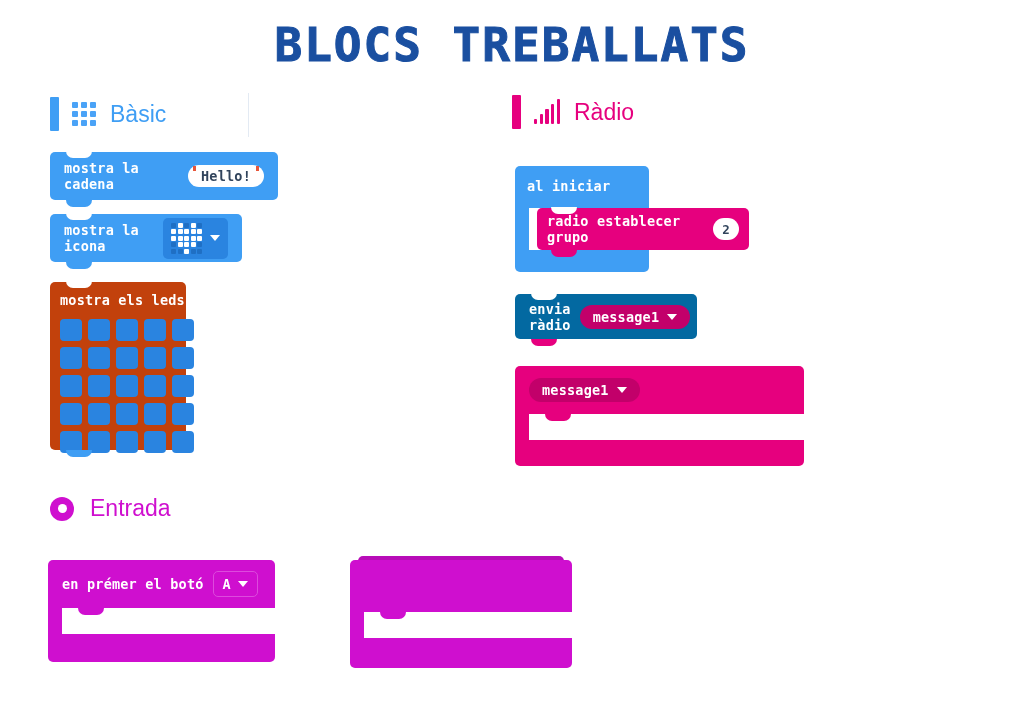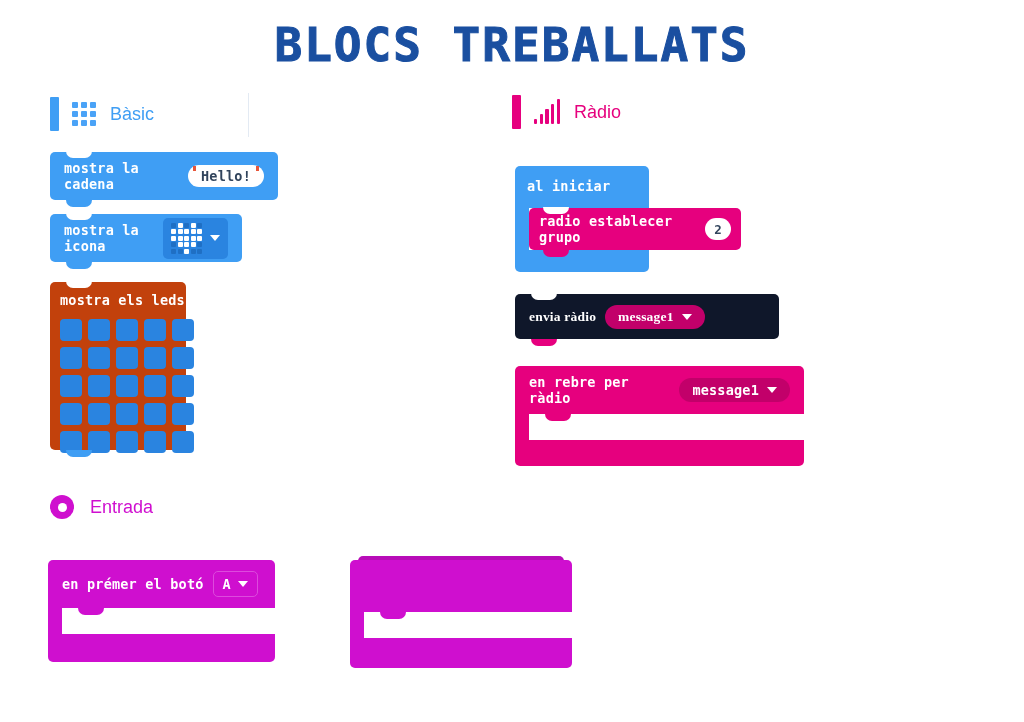--- a/index.html
+++ b/index.html
@@ -20,21 +20,21 @@
     font-weight:bold;
     font-size:46px;
     letter-spacing:2px;
     color:#1a4fa0;
     -webkit-text-stroke:1px #1a4fa0;
   }
 
   
   .cat-header { position:absolute; display:flex; align-items:center; }
   .cat-bar { width:9px; height:34px; border-radius:1px; margin-right:13px; }
-  .cat-label { font-size:18px; }
+  .cat-label { font-size:23px; }
 
   .grid-icon { width:24px; height:24px; display:grid;
     grid-template-columns:repeat(3,1fr); grid-template-rows:repeat(3,1fr);
     gap:3px; margin-right:14px; }
   .grid-icon i { background:#4aa3f7; border-radius:1px; display:block; }
 
   .signal-icon { width:26px; height:24px; display:flex; align-items:flex-end;
     gap:2.5px; margin-right:14px; }
   .signal-icon i { display:block; width:4px; background:#e6007e; border-radius:1px; }
   .signal-icon i:nth-child(1){height:5px}
@@ -241,49 +241,48 @@
 <div class="blk" style="left:515px; top:166px; width:134px; height:106px;">
   <div class="blk-body" style="background:#3f9ef4; width:134px; height:106px; border-radius:5px 5px 5px 5px;">
     <div style="padding:12px 0 0 12px;">
       <span>al iniciar</span>
     </div>
     <div class="mouth" style="left:14px; top:42px; width:120px; height:42px; border-radius:0;"></div>
     <div class="mouth-notch" style="left:30px; top:42px; background:#3f9ef4;"></div>
   </div>
 </div>
 
-<div class="blk" style="left:529px; top:208px; width:212px; height:42px;">
+<div class="blk" style="left:529px; top:208px; width:212px; height:42px;padding-left:8px;">
   <div class="blk-body" style="background:#e6007e; width:212px; height:42px;">
     <div class="notch-top" style="left:14px;"></div>
     <div class="tab-bot" style="left:14px; background:#e6007e;"></div>
     <div class="row" style="padding:0 10px;">
       <span>radio establecer grupo</span>
       <span class="field-num">2</span>
     </div>
   </div>
 </div>
 
 <div class="blk" style="left:515px; top:294px; width:226px; height:45px;">
-  <div class="blk-body" style="background:#0f172a; width:264px; height:45px;font-family:Liberation Serif, serif;">
+  <div class="blk-body" style="background:#0369a1; width:182px; height:45px;">
     <div class="notch-top"></div>
     <div class="tab-bot" style="background:#e6007e;"></div>
     <div class="row">
       <span>envia ràdio</span>
       <span class="dd-pill" style="background:#c2006a;">
         <span>message1</span>
         <span class="caret"></span>
       </span>
     </div>
   </div>
 </div>
 
 <div class="blk" style="left:515px; top:366px; width:289px; height:100px;">
   <div class="blk-body" style="background:#e6007e; width:289px; height:100px;">
     <div class="row" style="height:48px; padding:0 14px;">
-      <span>en rebre per ràdio</span>
       <span class="dd-pill" style="background:#c2006a;">
         <span>message1</span>
         <span class="caret"></span>
       </span>
     </div>
     <div class="mouth" style="left:14px; top:48px; width:275px; height:26px;"></div>
     <div class="mouth-notch" style="left:30px; top:48px; background:#e6007e;"></div>
   </div>
 </div>
 

